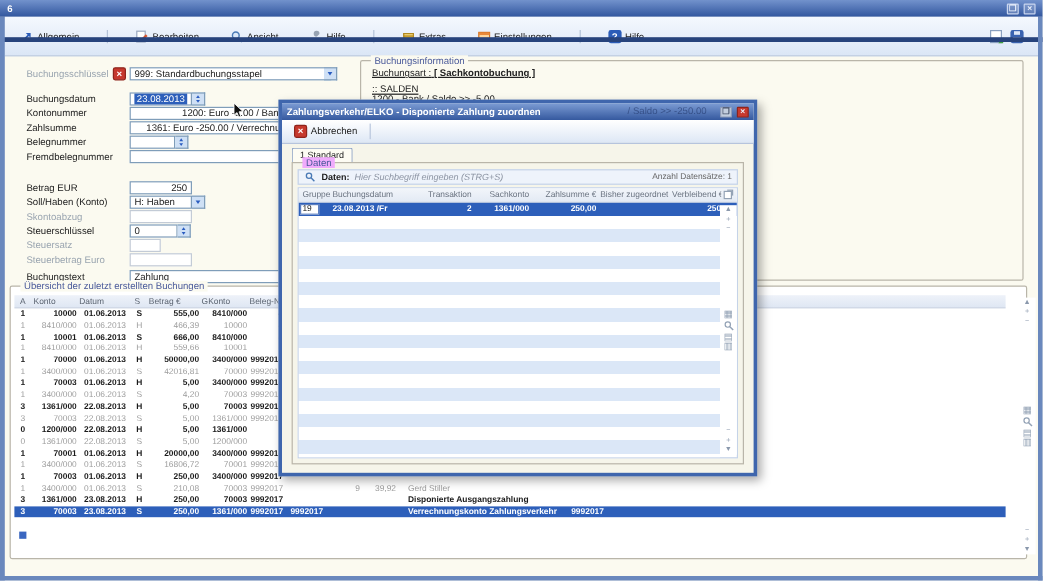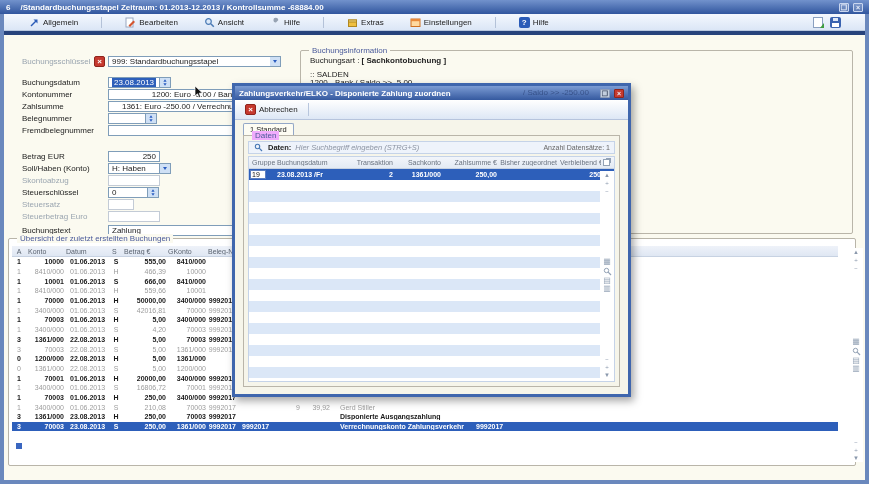--- a/index.html
+++ b/index.html
@@ -9,23 +9,23 @@
     font-family:"Liberation Sans",sans-serif;font-size:8px;color:#1c1c1c;
     background:#fbfaf0;
   }
   
   .titlebar{position:absolute;left:0;top:0;right:0;height:14px;
     background:linear-gradient(#7292cc,#31569e);color:#fff;font-weight:bold;
     display:flex;align-items:center;padding:0 6px;gap:10px;}
   .tb-btns{margin-left:auto;display:flex;gap:4px;align-items:center;}
   .tb-btn{width:10px;height:9px;border:1px solid #c9d6ef;background:rgba(255,255,255,.18);
     color:#eaf0fb;font-size:7px;line-height:7px;text-align:center;border-radius:1px;}
-  .menubar{position:absolute;left:4px;right:4px;top:14px;height:17px;
+  .menubar{position:absolute;left:4px;right:4px;top:14px;height:33px;
     background:linear-gradient(#f4f8fe,#dbe6f6);display:flex;align-items:center;
-    padding:0 20px;gap:16px;border-bottom:1px solid #b9c8e0;}
+    padding:0 8px;gap:16px;border-bottom:1px solid #b9c8e0;}
   .mitem{display:flex;align-items:center;gap:3px;padding:1px 5px;cursor:default;}
   .msep{width:1px;height:11px;background:#b4c2d8;margin:0 2px;}
   .mb-right{margin-left:auto;display:flex;gap:7px;align-items:center;padding-right:4px;}
   .navline{position:absolute;left:0;right:0;top:31px;height:4px;background:#27437c;}
   .b-left{position:absolute;left:0;top:14px;bottom:0;width:4px;background:#6a88bd;}
   .b-right{position:absolute;right:0;top:14px;bottom:0;width:4px;background:#6a88bd;}
   .b-bottom{position:absolute;left:0;right:0;bottom:0;height:4px;background:#6a88bd;}
   
   .ic{width:11px;height:11px;display:inline-flex;align-items:center;justify-content:center;flex:none;}
   .redx{width:11px;height:11px;background:#c6392e;border:1px solid #8f241c;border-radius:2px;
@@ -50,21 +50,21 @@
     color:#4a5a9a;font-size:8px;}
   .frow{position:absolute;left:0;height:12px;display:flex;align-items:center;}
   .flabel{position:absolute;left:22px;width:84px;font-size:8px;color:#222;}
   .flabel.dis{color:#9aa5b0;}
   .inp{height:11px;background:#fff;border:1px solid #7f9db9;font-size:8px;
     display:flex;align-items:center;padding:0 3px;}
   .inp.dis{border-color:#c3cbd6;}
   .inp.center{justify-content:center;}
   .inp.right{justify-content:flex-end;}
   .selval{background:#2d5fba;color:#fff;padding:0 2px;}
-  .infoline{position:absolute;font-size:8px;color:#222;}
+  .infoline{position:absolute;font-size:8px;color:#222;text-decoration:underline;}
   
   .tab{display:inline-block;border:1px solid #93a7c7;border-bottom:none;
     padding:1px 7px 2px 7px;background:linear-gradient(#dde7f4,#c3d3ea);font-size:8px;
     border-radius:2px 2px 0 0;margin-right:1px;}
   .tab.active{background:#fdfcf3;position:relative;top:1px;padding-bottom:3px;}
   
   .ov-table{position:absolute;left:12px;top:246px;width:826px;bottom:20px;background:#fff;}
   .ov-h{display:flex;height:11px;align-items:center;background:linear-gradient(#eef2f9,#dfe7f3);
     border-bottom:1px solid #c7d2e2;color:#5a6370;font-size:7px;}
   .ov-row{display:flex;height:9.7px;align-items:center;font-size:7px;}
@@ -136,21 +136,20 @@
   
   .cursor{position:absolute;left:194px;top:85px;z-index:50;}
 </style>
 </head>
 <body>
 
 <div class="window">
 
   <div class="titlebar">
     <span>6</span>
-    <span>/Standardbuchungsstapel Zeitraum: 01.2013-12.2013 / Kontrollsumme -68884.00</span>
     <span class="tb-btns">
       <span class="tb-btn">❐</span>
       <span class="tb-btn">×</span>
     </span>
   </div>
 
   <div class="menubar">
     <span class="mitem">
       <span class="ic">
           <svg width="11" height="11">

